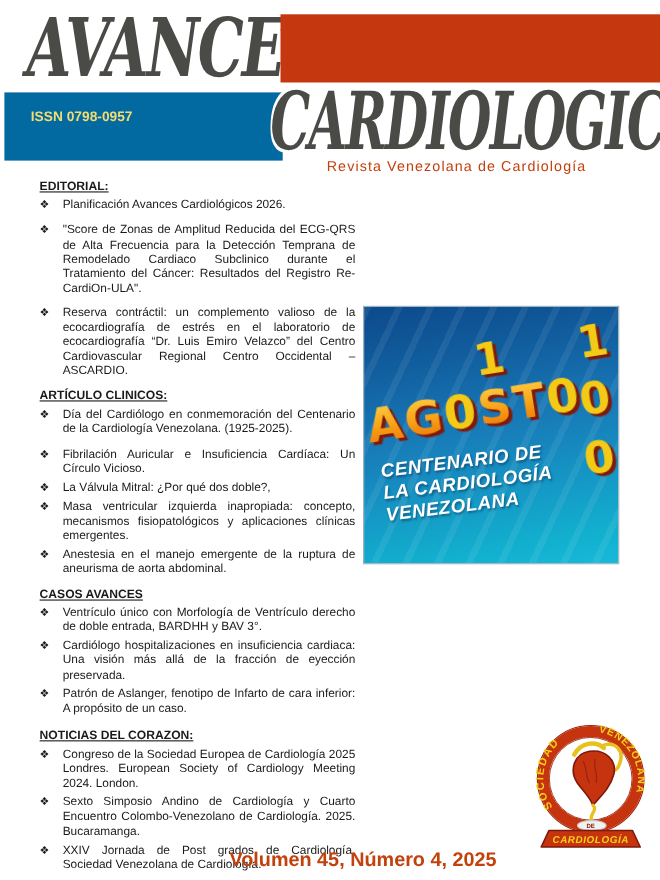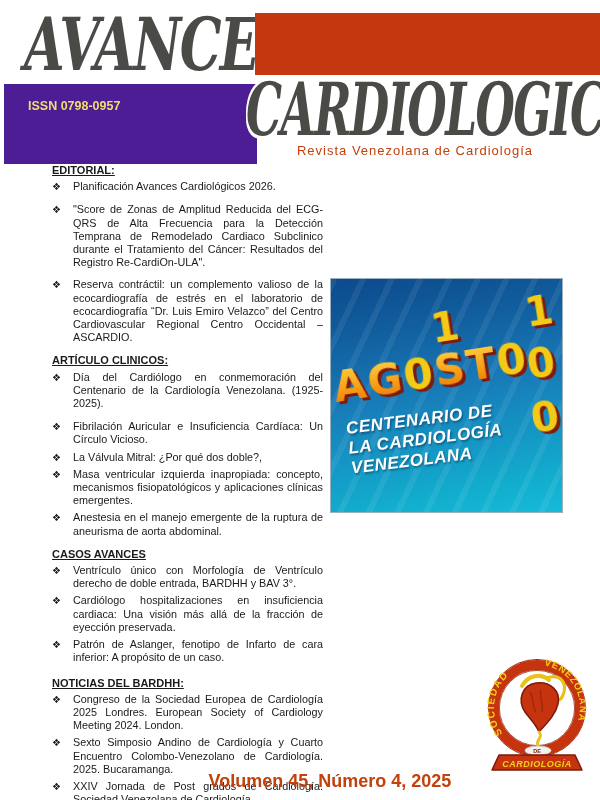--- a/index.html
+++ b/index.html
@@ -4,34 +4,34 @@
 <style>
   html,body{margin:0;padding:0;background:#888;}
   #page{position:relative;width:600px;height:800px;background:#ffffff;overflow:hidden;
         font-family:"Liberation Sans","DejaVu Sans",sans-serif;color:#1a1a1a;}
 
   
   .t-avances{position:absolute;left:24px;top:8px;font-family:"DejaVu Serif",serif;
     font-weight:bold;font-style:italic;font-size:64px;line-height:1;color:#4a4a47;
     letter-spacing:-2px;transform:scale(0.82,1.15);transform-origin:left top;white-space:nowrap;}
   .red-block{position:absolute;left:255px;top:13px;width:345px;height:62px;background:#c5380f;}
-  .issn-band{position:absolute;left:4px;top:84px;width:253px;height:80px;background:#4c1d95;
+  .issn-band{position:absolute;left:4px;top:84px;width:253px;height:62px;background:#0369a1;
     box-sizing:border-box;padding:13px 0 0 24px;z-index:1;}
   .issn-band div{color:#f2dc72;font-weight:bold;font-size:12.5px;line-height:18px;white-space:nowrap;}
   .t-cardio{position:absolute;left:246px;top:74px;font-family:"DejaVu Serif",serif;
     font-weight:bold;font-style:italic;font-size:58px;line-height:1;color:#4a4a47;
     letter-spacing:-2px;transform:scale(0.78,1.25);transform-origin:left top;white-space:nowrap;z-index:2;
     text-shadow:-2px -2px 0 #fff,2px -2px 0 #fff,-2px 2px 0 #fff,2px 2px 0 #fff,0 2px 0 #fff,0 -2px 0 #fff;}
   .subtitle{position:absolute;color:#c2410c;text-align:center;white-space:nowrap;}
   .sub1{left:250px;top:143px;width:330px;font-size:13px;letter-spacing:1px;}
   .sub2{left:238px;top:158px;width:354px;font-size:13.5px;letter-spacing:1.2px;}
 
   
   .toc{position:absolute;left:36px;top:164px;width:287px;font-size:10.8px;line-height:13.2px;}
-  .sec{margin-bottom:10px;margin-left:16px;}
+  .sec{margin-bottom:10px;}
   .sec-title{font-weight:bold;text-decoration:underline;font-size:11px;margin-bottom:3px;white-space:nowrap;}
   .sec-extra{margin-top:12px;}
   .bullet{display:flex;margin-bottom:4px;}
   .dm{width:21px;flex:0 0 21px;font-size:10px;line-height:13.2px;}
   .tx{flex:1;text-align:justify;}
 
   
   .poster{position:absolute;left:330px;top:278px;width:233px;height:235px;
     background:linear-gradient(170deg,#0c4a8c 0%,#115e9e 22%,#1878b6 45%,#1595c4 68%,#12afce 88%,#17b9d9 100%);
     border:1px solid #9ab0bd;box-sizing:border-box;overflow:hidden;}
@@ -132,21 +132,21 @@
         <span class="dm">❖</span>
         <div class="tx">Cardiólogo hospitalizaciones en insuficiencia cardiaca: Una visión más allá de la fracción de eyección preservada.</div>
       </div>
       <div class="bullet">
         <span class="dm">❖</span>
         <div class="tx">Patrón de Aslanger, fenotipo de Infarto de cara inferior: A propósito de un caso.</div>
       </div>
     </div>
 
     <div class="sec sec-extra">
-      <div class="sec-title">NOTICIAS DEL BARDHH:</div>
+      <div class="sec-title">NOTICIAS DEL CORAZON:</div>
       <div class="bullet">
         <span class="dm">❖</span>
         <div class="tx">Congreso de la Sociedad Europea de Cardiología 2025 Londres. European Society of Cardiology Meeting 2024. London.</div>
       </div>
       <div class="bullet">
         <span class="dm">❖</span>
         <div class="tx">Sexto Simposio Andino de Cardiología y Cuarto Encuentro Colombo-Venezolano de Cardiología. 2025. Bucaramanga.</div>
       </div>
       <div class="bullet">
         <span class="dm">❖</span>

